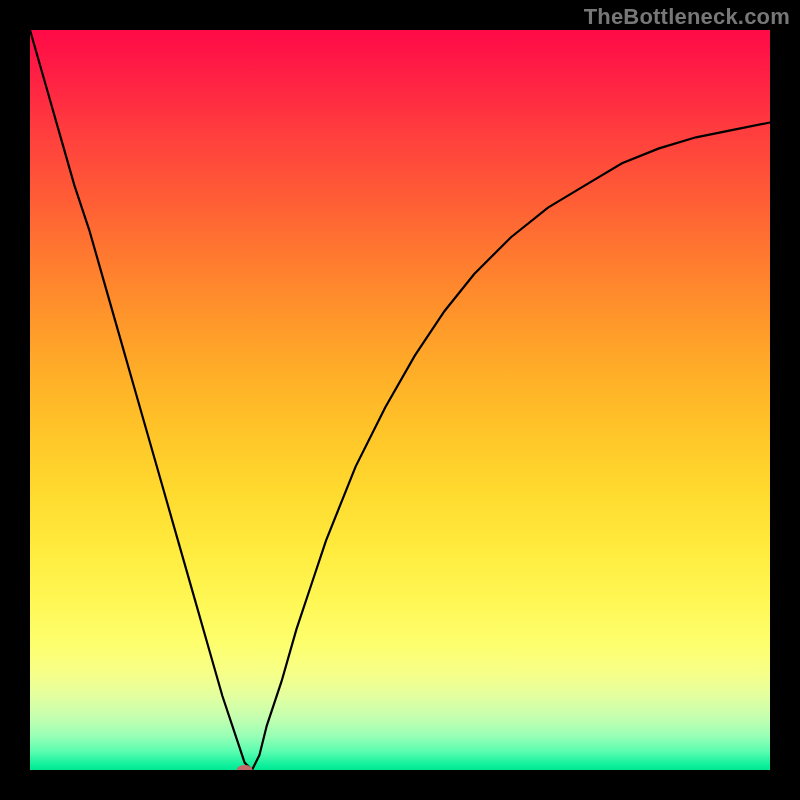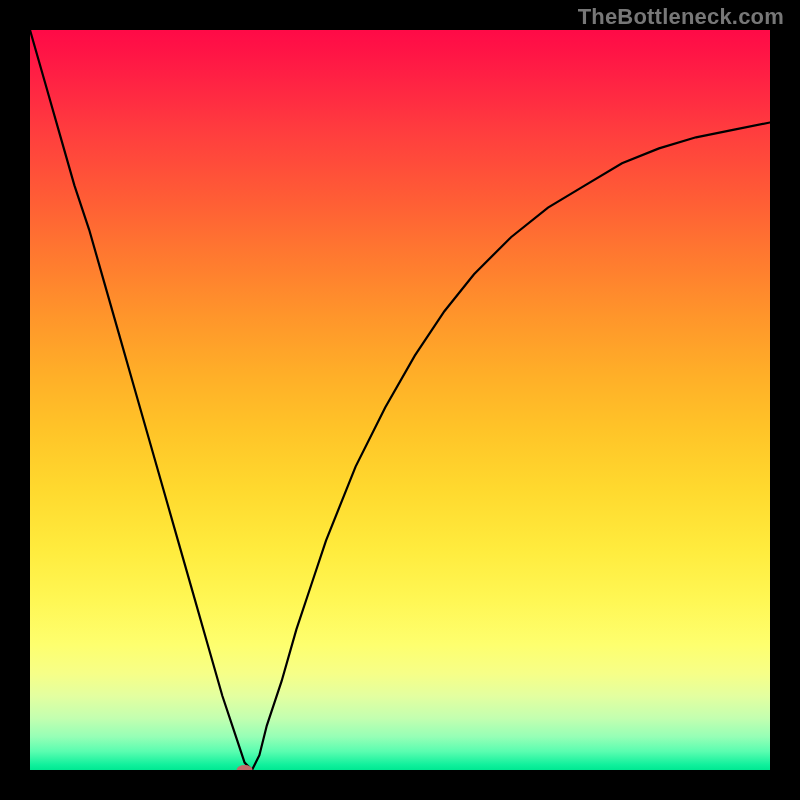--- a/index.html
+++ b/index.html
@@ -54,21 +54,21 @@
     stroke-width: 2.2;
     stroke-linecap: round;
   }
   .marker {
     fill: #c06a6a;
     stroke: none;
   }
   .watermark {
     position: absolute;
     top: 4px;
-    right: 16px;
+    right: 10px;
     font-family: Arial, Helvetica, sans-serif;
     font-size: 22px;
     font-weight: 600;
     color: #777;
     letter-spacing: 0.2px;
     user-select: none;
   }
 </style>
 </head>
 <body>

